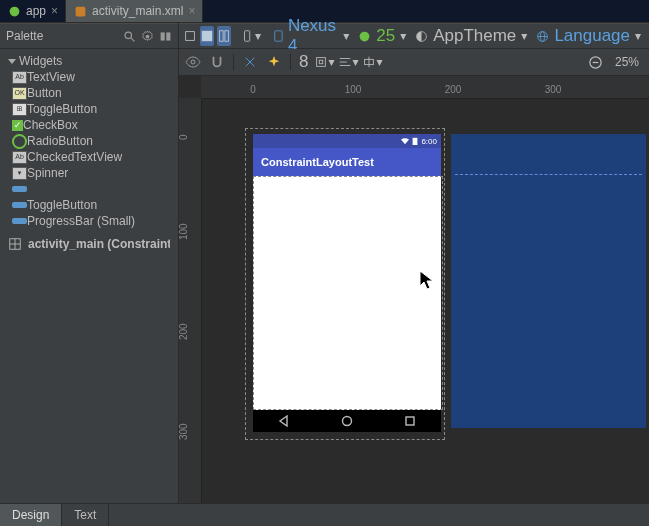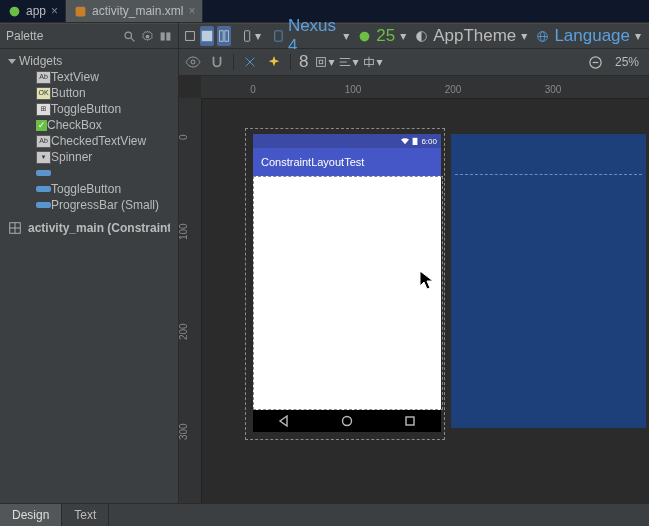--- a/index.html
+++ b/index.html
@@ -9,21 +9,21 @@
 .file-tab.active{background:#515658}
 .file-tab .close{color:#888;font-size:12px}
 .ico{width:14px;height:14px;display:inline-flex;align-items:center;justify-content:center}
 .ico svg{display:block}
 .middle{flex:1;display:flex;min-height:0}
 .left-pane{width:178px;background:#3c3f41;display:flex;flex-direction:column;border-right:1px solid #2b2b2b}
 .palette-head{height:24px;display:flex;align-items:center;padding:0 6px;border-top:1px solid #4a4a4a;border-bottom:1px solid #2b2b2b}
 .palette-head .ico{margin-left:4px;color:#888}
 .palette-list{flex:0 0 auto;padding:4px 0}
 .tree-item{display:flex;align-items:center;height:16px;padding:0 0 0 8px}
-.tree-item.child{padding-left:36px}
+.tree-item.child{padding-left:12px}
 .sub-head{height:20px;background:#3c3f41;border-top:1px solid #2b2b2b;border-bottom:1px solid #2b2b2b;display:flex;align-items:center;padding:0 6px}
 .comp-row{display:flex;align-items:center;gap:6px;padding:4px 8px}
 .right-area{flex:1;display:flex;flex-direction:column;min-width:0;background:#2b2b2b}
 .toolbar{height:24px;background:#3c3f41;border-top:1px solid #4a4a4a;border-bottom:1px solid #2b2b2b;display:flex;align-items:center;padding:0 4px;gap:3px}
 .tb-btn{width:20px;height:20px;display:flex;align-items:center;justify-content:center;color:#bbb;border-radius:2px}
 .tb-sep{width:1px;height:16px;background:#2b2b2b;margin:0 2px}
 .tb-text{color:#bbb;font-size:17px;padding:0 2px}
 .pill{display:flex;align-items:center;gap:3px;padding:0 3px}
 .toolbar2{height:26px;background:#3c3f41;border-bottom:1px solid #2b2b2b;display:flex;align-items:center;padding:0 4px;gap:4px}
 .spacer{flex:1}
@@ -31,21 +31,21 @@
 .canvas{flex:1;position:relative;background:#2b2b2b;overflow:hidden}
 .ruler-h{position:absolute;left:22px;right:0;top:0;height:22px;background:#313335;border-bottom:1px solid #222;color:#888;font-size:10px}
 .ruler-v{position:absolute;left:0;top:22px;bottom:0;width:22px;background:#313335;border-right:1px solid #222;color:#888;font-size:10px}
 .rh-tick{position:absolute;top:8px;transform:translateX(-50%)}
 .rv-tick{position:absolute;left:4px;transform:translateY(-50%) rotate(-90deg);transform-origin:left center}
 .stage{position:absolute;left:22px;top:22px;right:0;bottom:0}
 .device-wrap{position:absolute;left:44px;top:30px;width:200px;height:312px}
 .dash-box{position:absolute;border:1px dashed #8a8a8a}
 .phone{position:absolute;left:8px;top:6px;width:188px;height:298px;background:#fff}
 .statusbar{height:14px;background:#3a4aa5;display:flex;justify-content:flex-end;align-items:center;padding:0 4px;color:#fff;font-size:8px;gap:3px}
-.appbar{height:28px;background:#4557c7;color:#fff;display:flex;align-items:center;padding:0 8px;font-size:11px;font-weight:normal}
+.appbar{height:28px;background:#4557c7;color:#fff;display:flex;align-items:center;padding:0 8px;font-size:11px;font-weight:bold}
 .navbar{position:absolute;left:0;right:0;bottom:0;height:22px;background:#000;display:flex;justify-content:space-around;align-items:center}
 .navbar svg{stroke:#bbb;fill:none;stroke-width:1.4}
 .blueprint{position:absolute;left:250px;top:36px;width:195px;height:294px;background:#1d3f7a}
 .bp-dash{position:absolute;left:4px;right:4px;top:40px;border-top:1px dashed #6a8ad4}
 .cursor{position:absolute;left:218px;top:172px;pointer-events:none}
 .bottom-tabs{height:22px;background:#3c3f41;border-top:1px solid #2b2b2b;display:flex;align-items:stretch}
 .btab{padding:0 12px;display:flex;align-items:center;border-right:1px solid #2b2b2b}
 .btab.active{background:#515658;color:#ddd}
 .folder-closed{width:0;height:0;border-left:4px solid transparent;border-right:4px solid transparent;border-top:5px solid #aaa;display:inline-block;margin-right:3px}
 .box-ico{width:13px;height:11px;border:1px solid #5a5a5a;background:#c8c8c8;font-size:7px;line-height:9px;text-align:center;color:#333;border-radius:1px}
@@ -118,20 +118,24 @@
           </div>
       <div class="tree-item child">
             <span class="box-ico" style="background:#ddd">⊞</span>
             <span>ToggleButton</span>
           </div>
       <div class="tree-item child">
             <span class="chk-ico">✓</span>
             <span>CheckBox</span>
           </div>
       <div class="tree-item child">
+            <span class="dot-ico"></span>
+            <span>RadioButton</span>
+          </div>
+      <div class="tree-item child">
             <span class="box-ico">Ab</span>
             <span>CheckedTextView</span>
           </div>
       <div class="tree-item child">
             <span class="box-ico">▾</span>
             <span>Spinner</span>
           </div>
       <div class="tree-item child">
             <span class="bar-ico"></span>
           </div>

